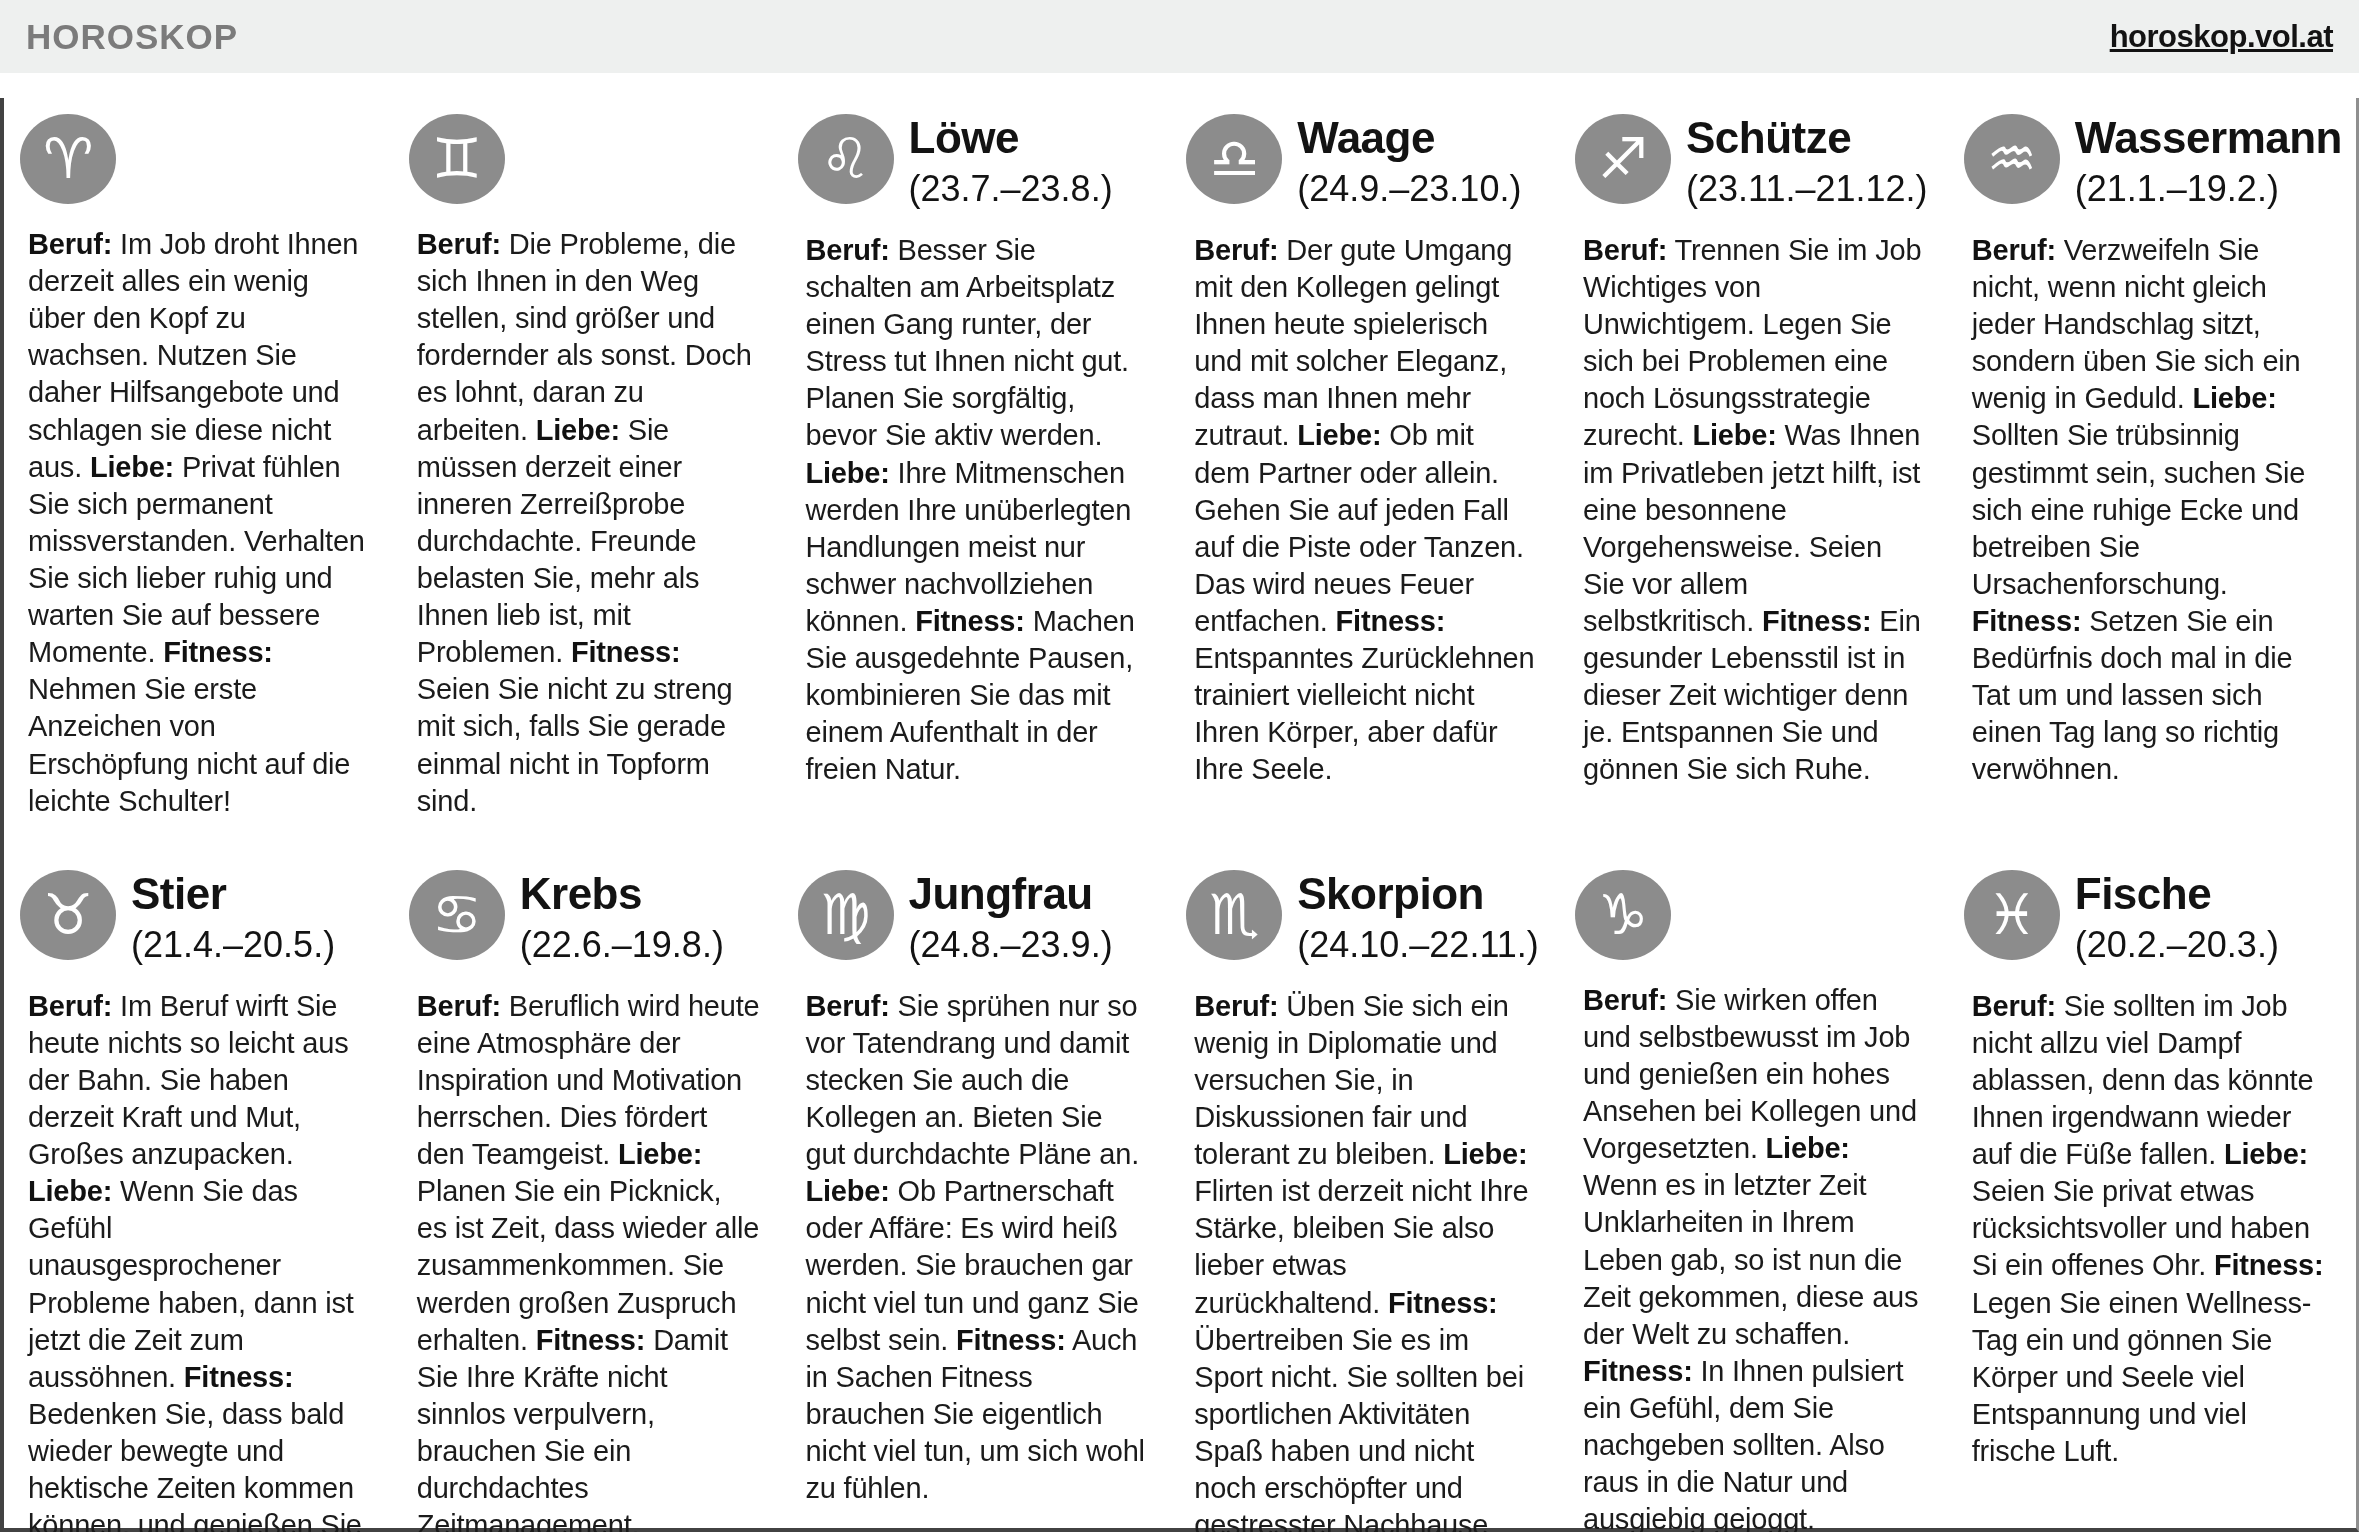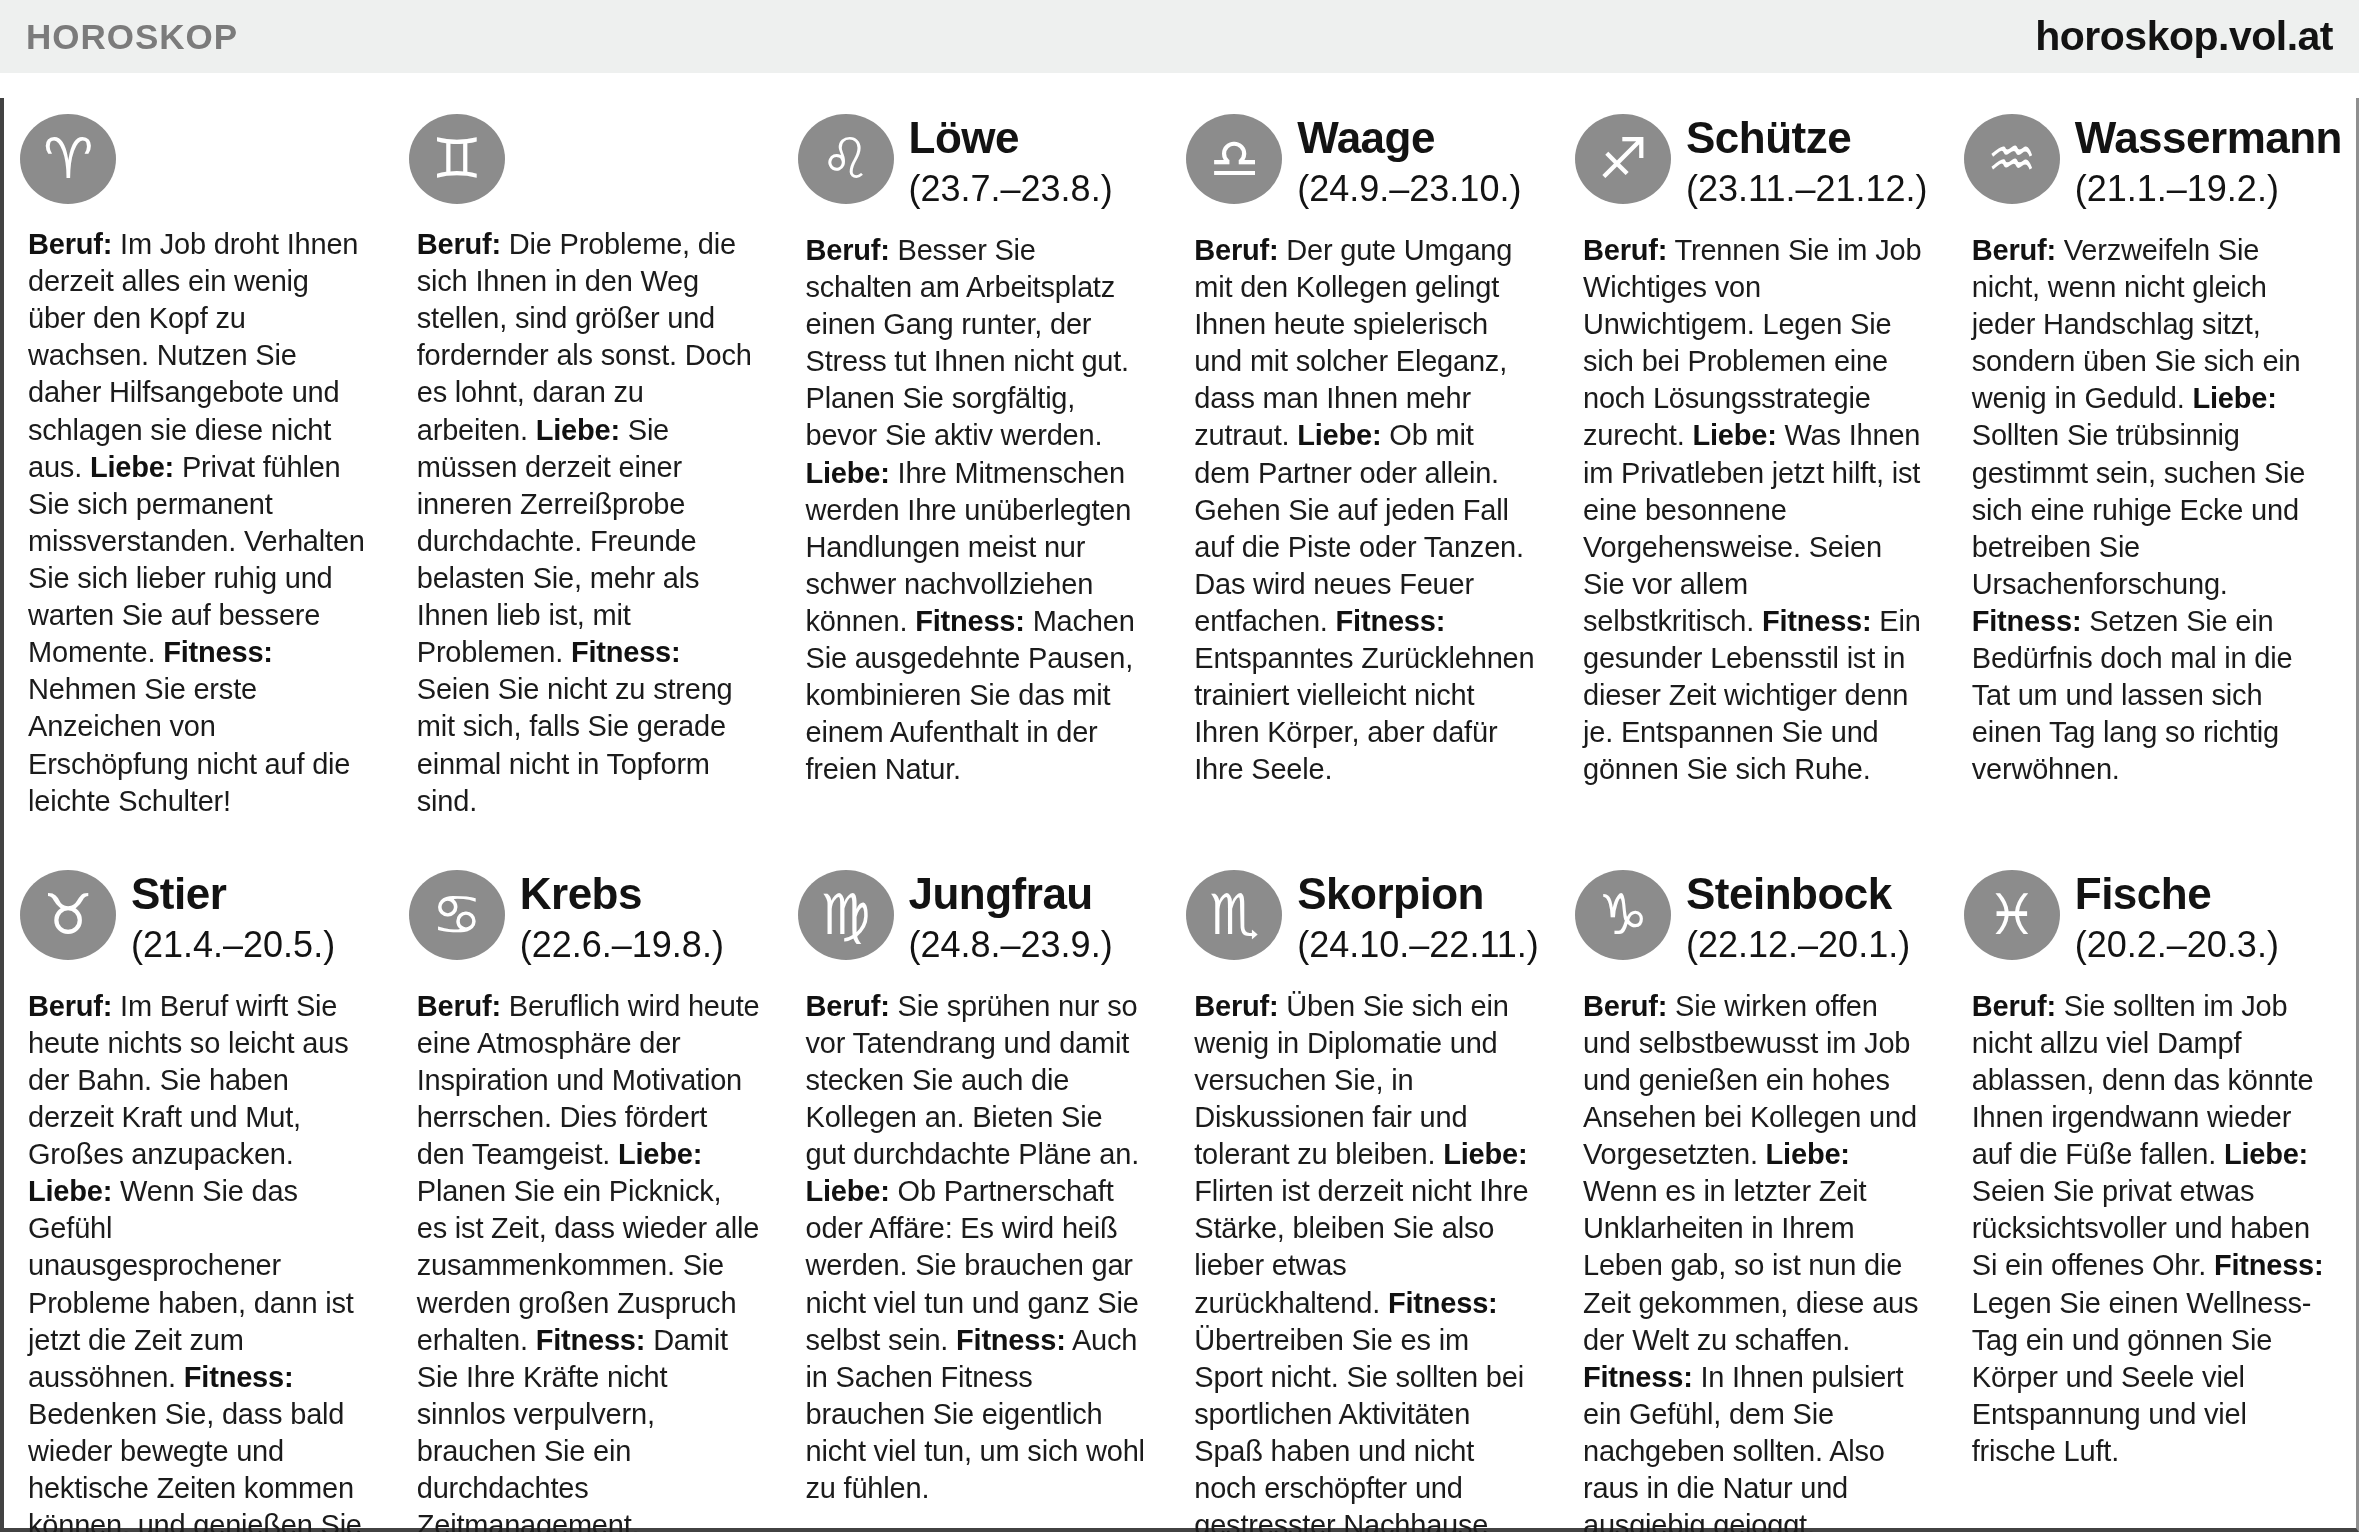--- a/index.html
+++ b/index.html
@@ -14,21 +14,21 @@
   .topbar {
     height: 73px;
     background: #eef0ef;
     display: flex; align-items: center; justify-content: space-between;
     padding: 8px 26px; box-sizing: border-box;
   }
   .topbar-title {
     font-weight: bold; font-size: 35px; color: #7b7b7b; letter-spacing: 1px;
   }
   .topbar-site {
-    font-weight: bold; font-size: 41px; color: #131313; letter-spacing: -0.5px;
+    font-weight: bold; font-size: 31px; color: #131313; letter-spacing: -0.5px; text-decoration: underline;
   }
   .frame {
     margin-top: 25px;
     height: 1434px; box-sizing: border-box;
     border-left: 4px solid #424242;
     border-right: 3px solid #8f8f8f;
     border-bottom: 4px solid #424242;
     padding: 16px 14px 14px 16px;
   }
   .grid {
@@ -249,24 +249,20 @@
       <span>Flirten ist derzeit nicht Ihre Stärke, bleiben Sie also lieber etwas zurückhaltend.</span>
       <b>Fitness:</b>
       <span>Übertreiben Sie es im Sport nicht. Sie sollten bei sportlichen Aktivitäten Spaß haben und nicht noch erschöpfter und gestresster Nachhause kommen.</span>
     </p>
   </article>
       <article class="sign">
     <div class="sign-head">
       <span class="badge">
         <span class="glyph">♑</span>
       </span>
-      <div class="head-text">
-        <h2 class="sign-name">Steinbock</h2>
-        <div class="sign-dates">(22.12.–20.1.)</div>
-      </div>
     </div>
     <p class="sign-body">
       <b>Beruf:</b>
       <span>Sie wirken offen und selbstbewusst im Job und genießen ein hohes Ansehen bei Kollegen und Vorgesetzten.</span>
       <b>Liebe:</b>
       <span>Wenn es in letzter Zeit Unklarheiten in Ihrem Leben gab, so ist nun die Zeit gekommen, diese aus der Welt zu schaffen.</span>
       <b>Fitness:</b>
       <span>In Ihnen pulsiert ein Gefühl, dem Sie nachgeben sollten. Also raus in die Natur und ausgiebig gejoggt.</span>
     </p>
   </article>

